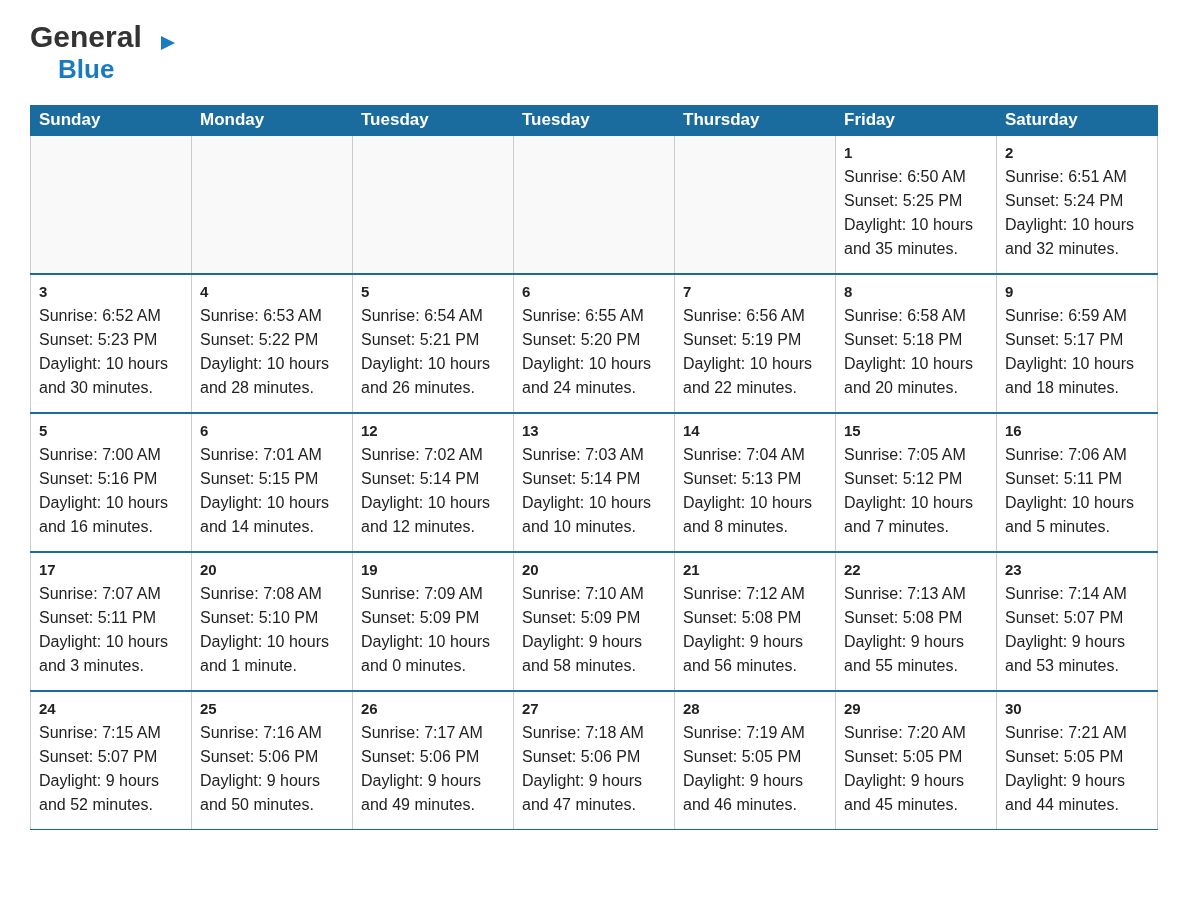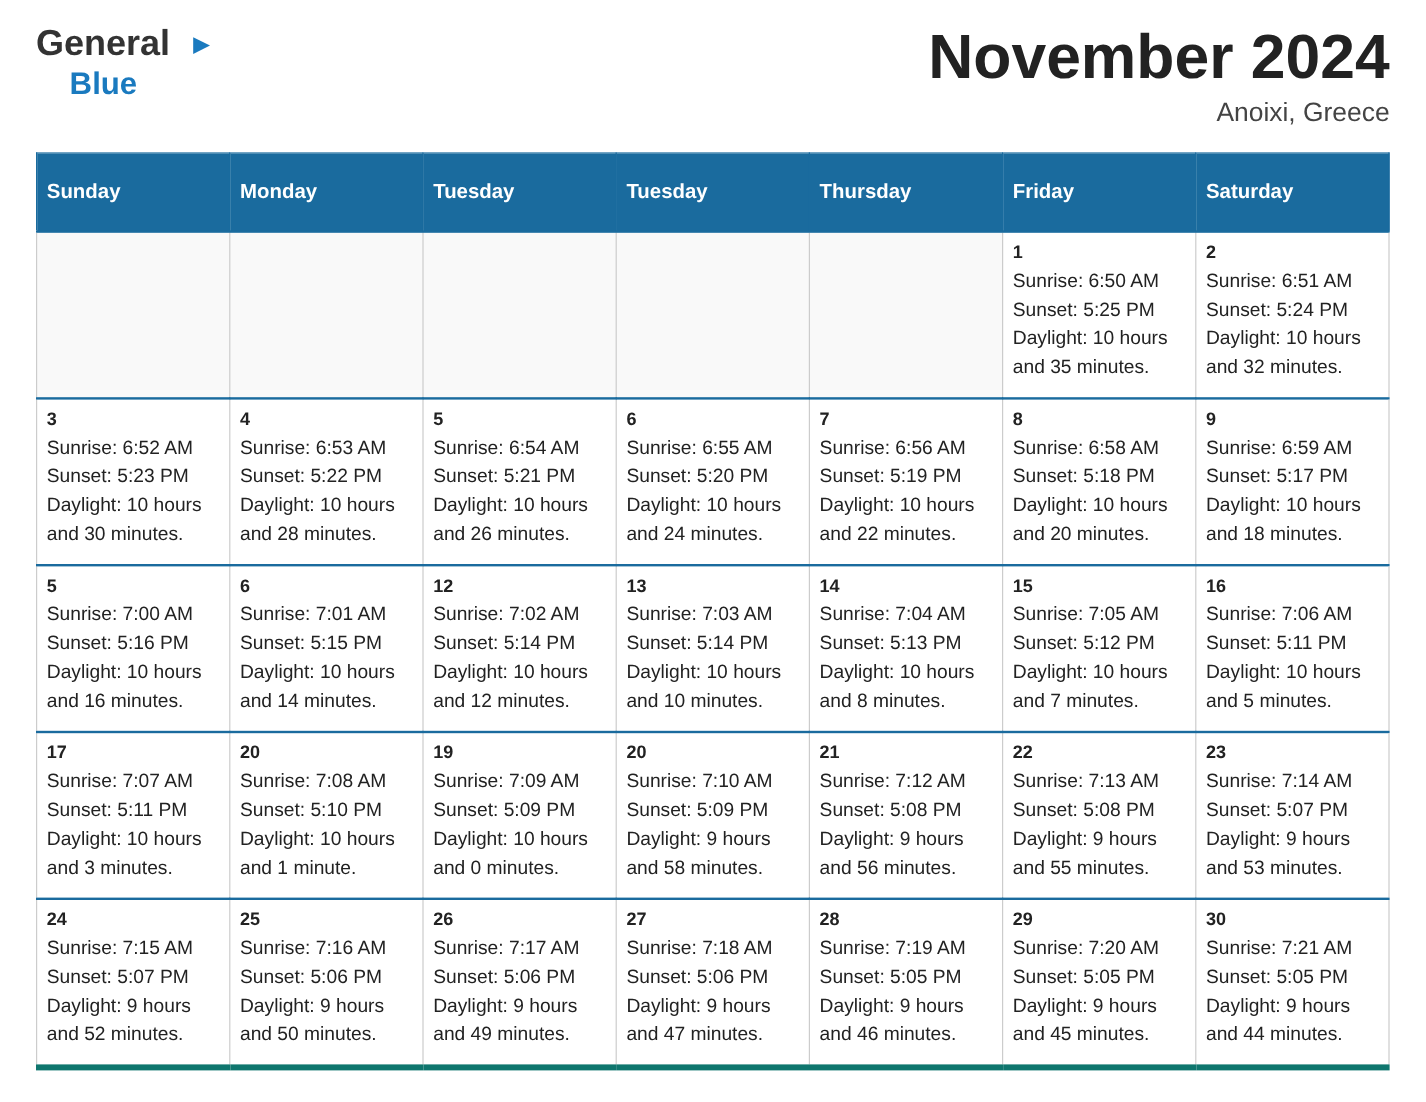--- a/index.html
+++ b/index.html
@@ -38,21 +38,21 @@
     .calendar-table {
       width: 100%;
       border-collapse: collapse;
       table-layout: fixed;
     }
     .calendar-table thead tr th {
       background-color: #1a6b9e;
       color: #fff;
       font-size: 17px;
       font-weight: bold;
-      padding: 22px 8px;
+      padding: 4px 8px;
       text-align: left;
       border: 1px solid #1a6b9e;
     }
     .calendar-table tbody tr {
       border-top: 2px solid #1a6b9e;
     }
     .calendar-table tbody td {
       vertical-align: top;
       padding: 8px 8px 12px 8px;
       font-size: 12.5px;
@@ -77,47 +77,43 @@
     }
     .day-info {
       font-size: 16px;
       color: #222;
       line-height: 1.5;
     }
     .empty-cell {
       background: #f9f9f9;
     }
     .last-row td {
-      border-bottom: 5px solid #0f766e;
+      border-bottom: 1px solid #0f766e;
     }
     .logo-wrapper {
       display: flex;
-      align-items: center;
+      align-items: flex-end;
       gap: 12px;
     }
   </style>
 </head>
 <body>
 
 <div class="header-area">
   <div class="logo">
     <div class="logo-wrapper">
       <span style="font-size:30px;font-weight:bold;color:#333;">General</span>
       <svg width="22" height="22" viewBox="0 0 22 22" style="margin-left:3px;margin-top:2px;">
         <polygon points="4,4 18,11 4,18" fill="#1a7abf"></polygon>
       </svg>
     </div>
     <div style="margin-left:28px;">
       <span style="font-size:26px;font-weight:bold;color:#1a7abf;">Blue</span>
     </div>
   </div>
-  <div class="title-area">
-    <div class="month-title">November 2024</div>
-    <div class="location">Anoixi, Greece</div>
-  </div>
 </div>
 
 <table class="calendar-table">
   <thead>
     <tr>
     <th>Sunday</th>
         <th>Monday</th>
         <th>Tuesday</th>
         <th>Tuesday</th>
         <th>Thursday</th>

